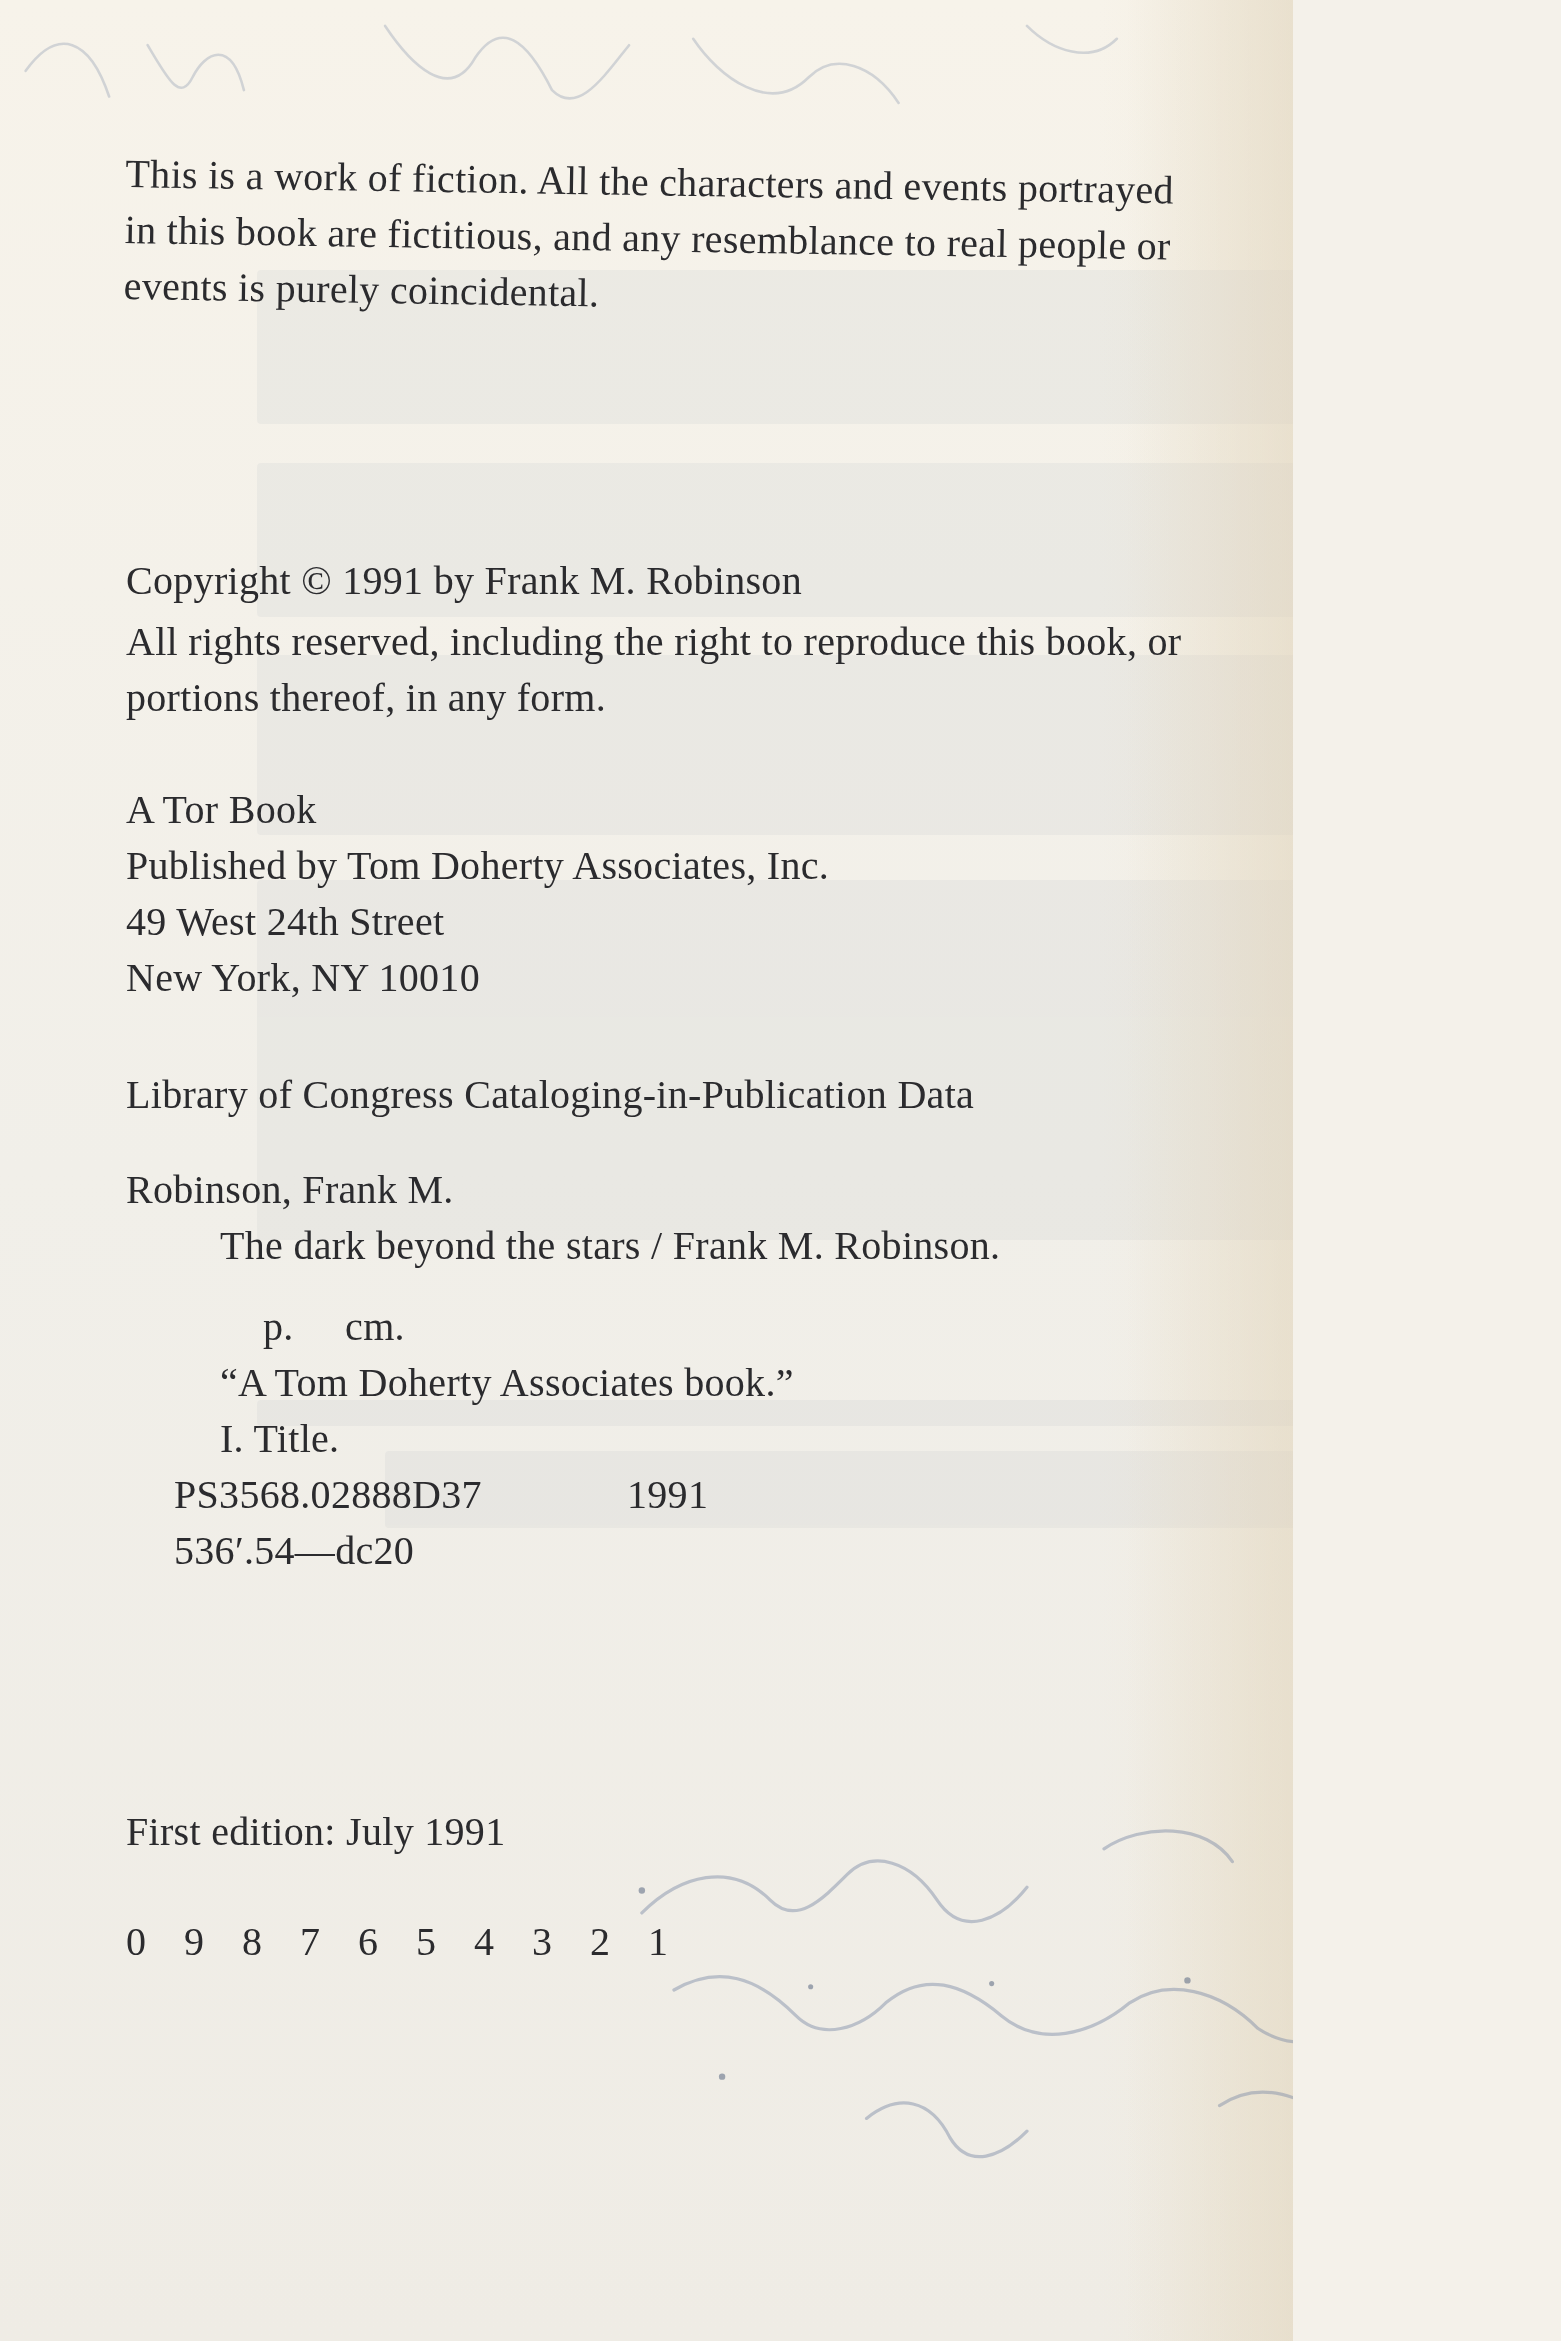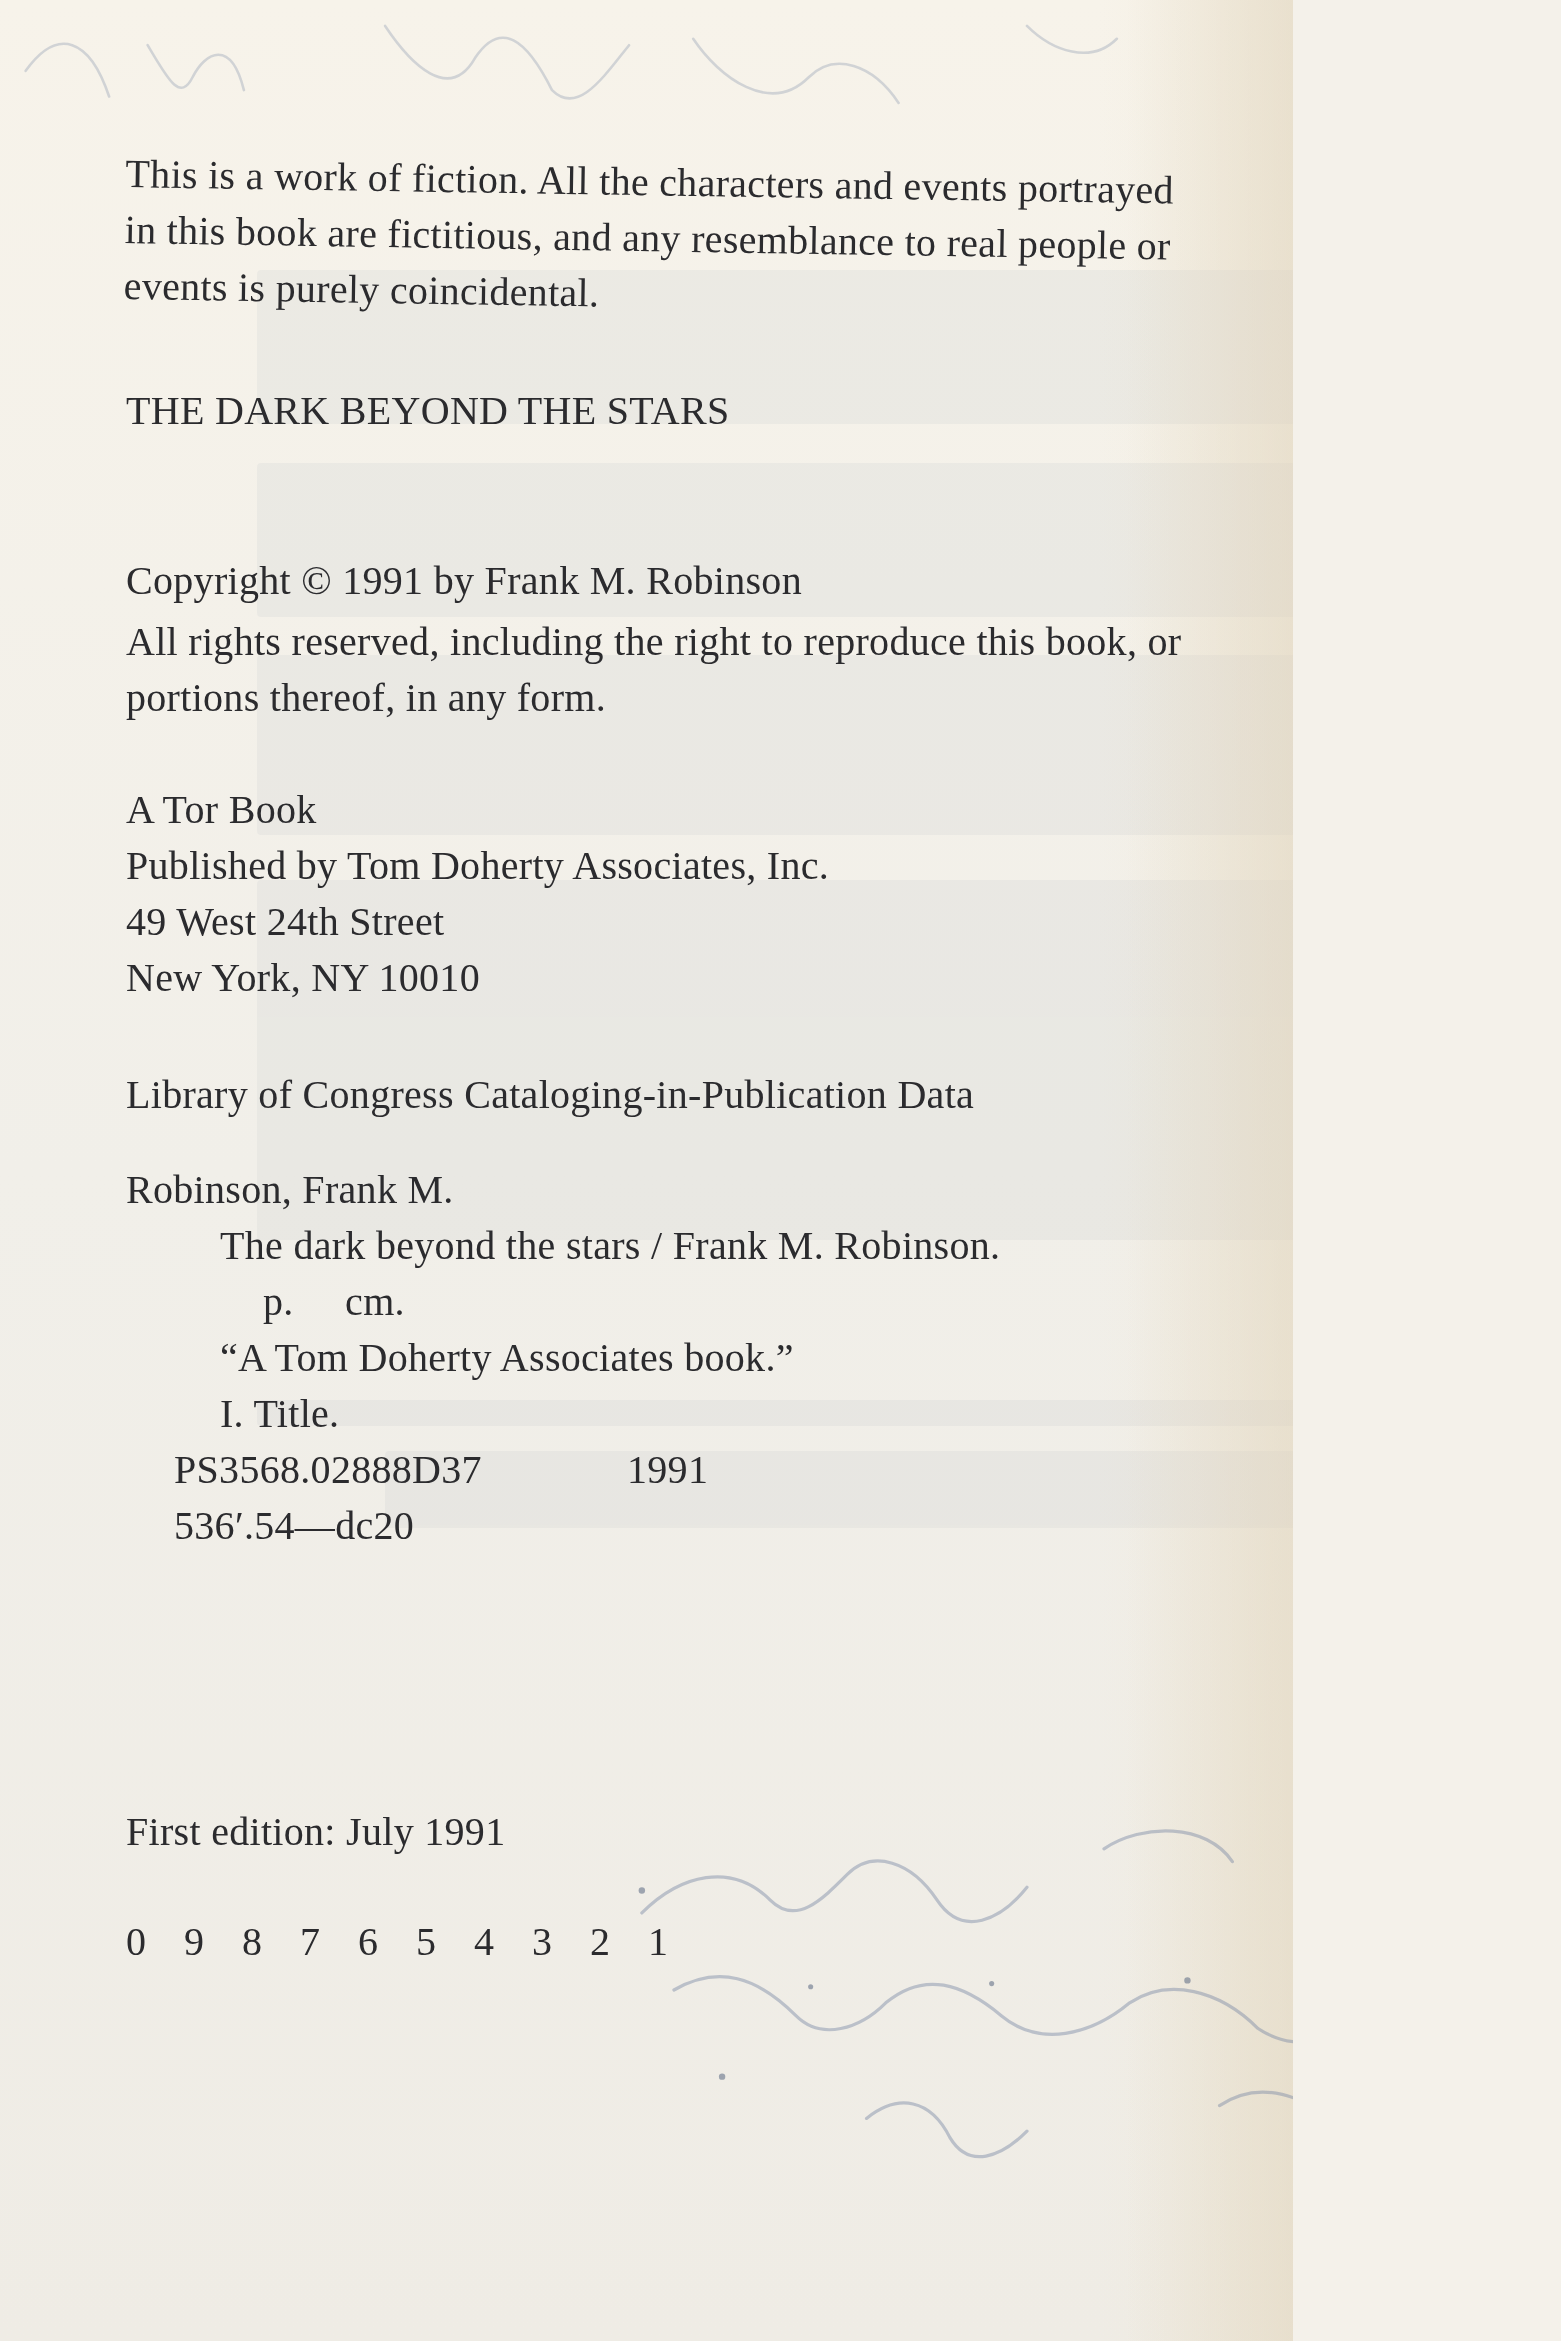--- a/index.html
+++ b/index.html
@@ -54,21 +54,21 @@
       font-size: 40px;
       line-height: 56px;
       letter-spacing: 0.3px;
       white-space: nowrap;
       color: #2b2b2e;
     }
     .line {
       display: block;
     }
     .indent-1 { padding-left: 94px; }
-    .indent-2 { padding-left: 137px; }
+    .indent-2 { padding-left: 137px; margin-top: 25px; }
     .indent-0b { padding-left: 48px; }
 
     .disclaimer { top: 146px; transform: rotate(0.9deg); transform-origin: left top; }
     .title { top: 383px; }
     .copyright { top: 521px; margin-top: 32px; }
     .rights { top: 614px; }
     .publisher { top: 782px; }
     .cip-header { top: 1067px; }
     .cip-body { top: 1162px; }
 
@@ -112,23 +112,20 @@
     <div class="st-block" style="left:128px;top:1181px;width:995px;height:77px;"></div>
   </div>
   <div class="right-edge-shade"></div>
 
   <div class="text-block disclaimer">
     <span class="line">This is a work of fiction. All the characters and events portrayed</span>
     <span class="line">in this book are fictitious, and any resemblance to real people or</span>
     <span class="line">events is purely coincidental.</span>
   </div>
 
-  <div class="text-block title">
-    <span class="line">THE DARK BEYOND THE STARS</span>
-  </div>
 
   <div class="text-block copyright">
     <span class="line">Copyright © 1991 by Frank M. Robinson</span>
   </div>
 
   <div class="text-block rights">
     <span class="line">All rights reserved, including the right to reproduce this book, or</span>
     <span class="line">portions thereof, in any form.</span>
   </div>
 

